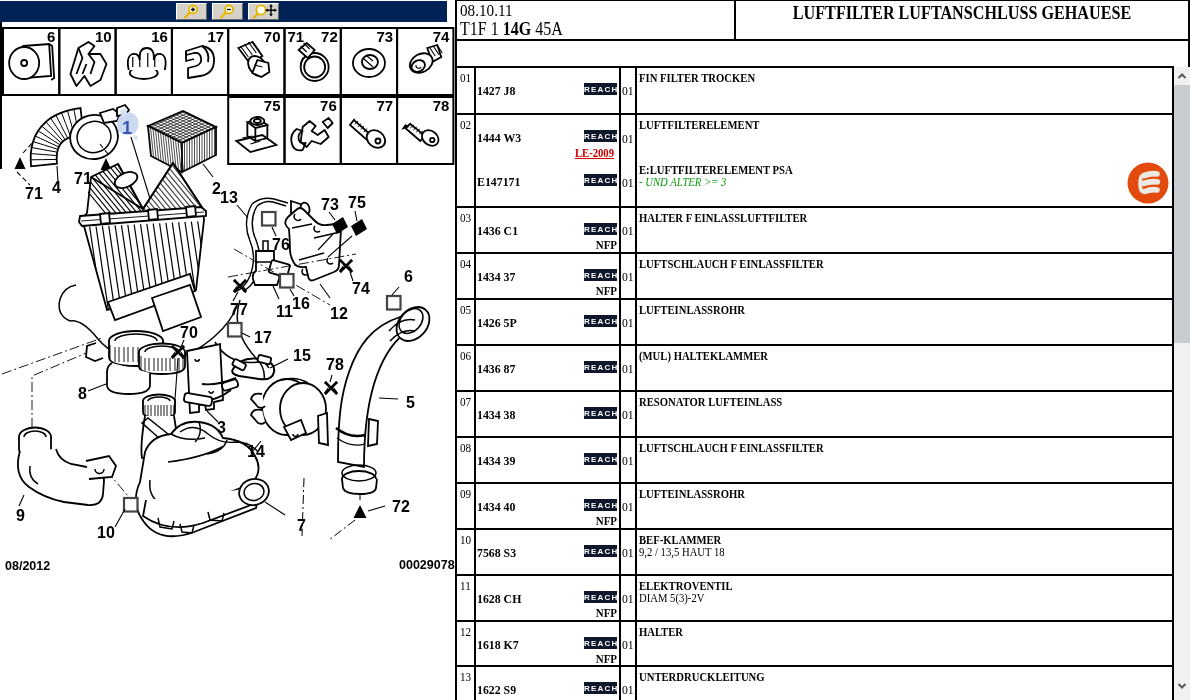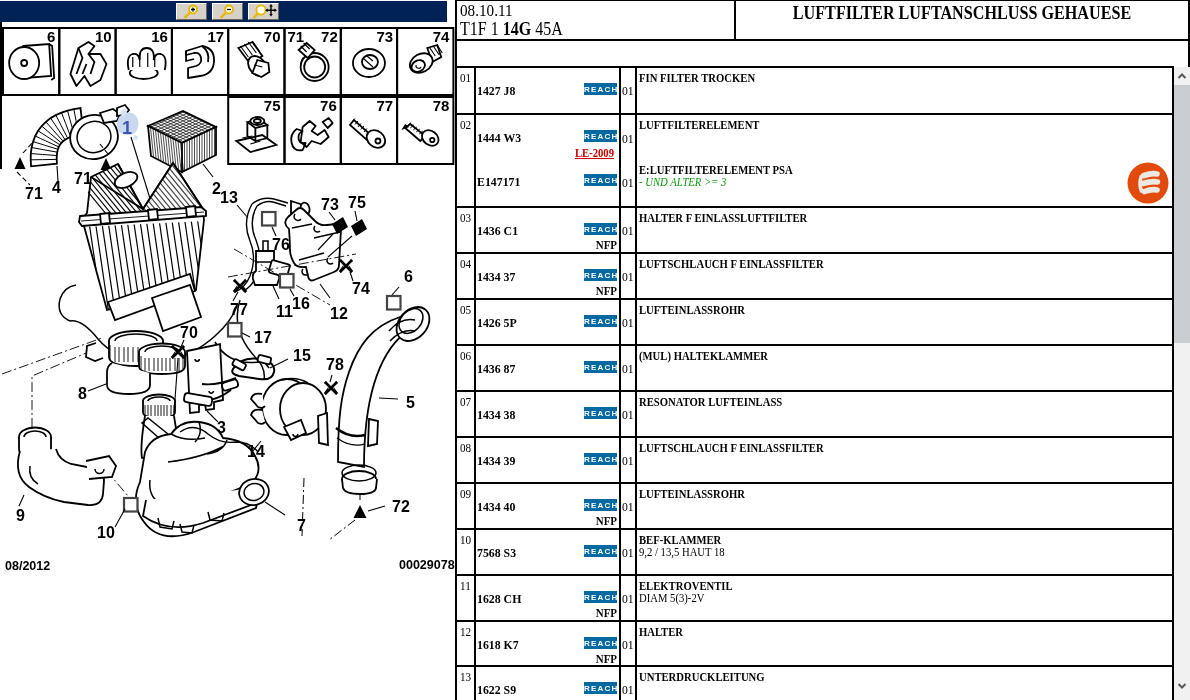--- a/index.html
+++ b/index.html
@@ -1,20 +1,20 @@
 <!DOCTYPE html>
 <html><head>
 <meta charset="utf-8">
 <style>
   html,body{margin:0;padding:0}
   body{width:1190px;height:700px;position:relative;overflow:hidden;background:#fff;
        font-family:"Liberation Sans",sans-serif}
   .abs{position:absolute}
   .ser{font-family:"Liberation Serif",serif}
-  .reach{position:absolute;width:33px;height:12px;background:#0369a1;color:#fff;
+  .reach{position:absolute;width:33px;height:12px;background:#0f172a;color:#fff;
          font:bold 8px "Liberation Sans",sans-serif;letter-spacing:1.2px;text-align:center;
          line-height:13px}
   .rownum{position:absolute;font:13px "Liberation Serif",serif;color:#000;white-space:nowrap;
       transform:scaleX(.86);transform-origin:0 0}
   .code{position:absolute;font:bold 13px "Liberation Serif",serif;color:#000;white-space:nowrap;
       transform:scaleX(.91);transform-origin:0 0}
   .qty{position:absolute;font:13px "Liberation Serif",serif;color:#000;
       transform:scaleX(.9);transform-origin:0 0}
   .desc{position:absolute;font:bold 13px "Liberation Serif",serif;color:#000;white-space:nowrap;
       transform:scaleX(.82);transform-origin:0 0}

